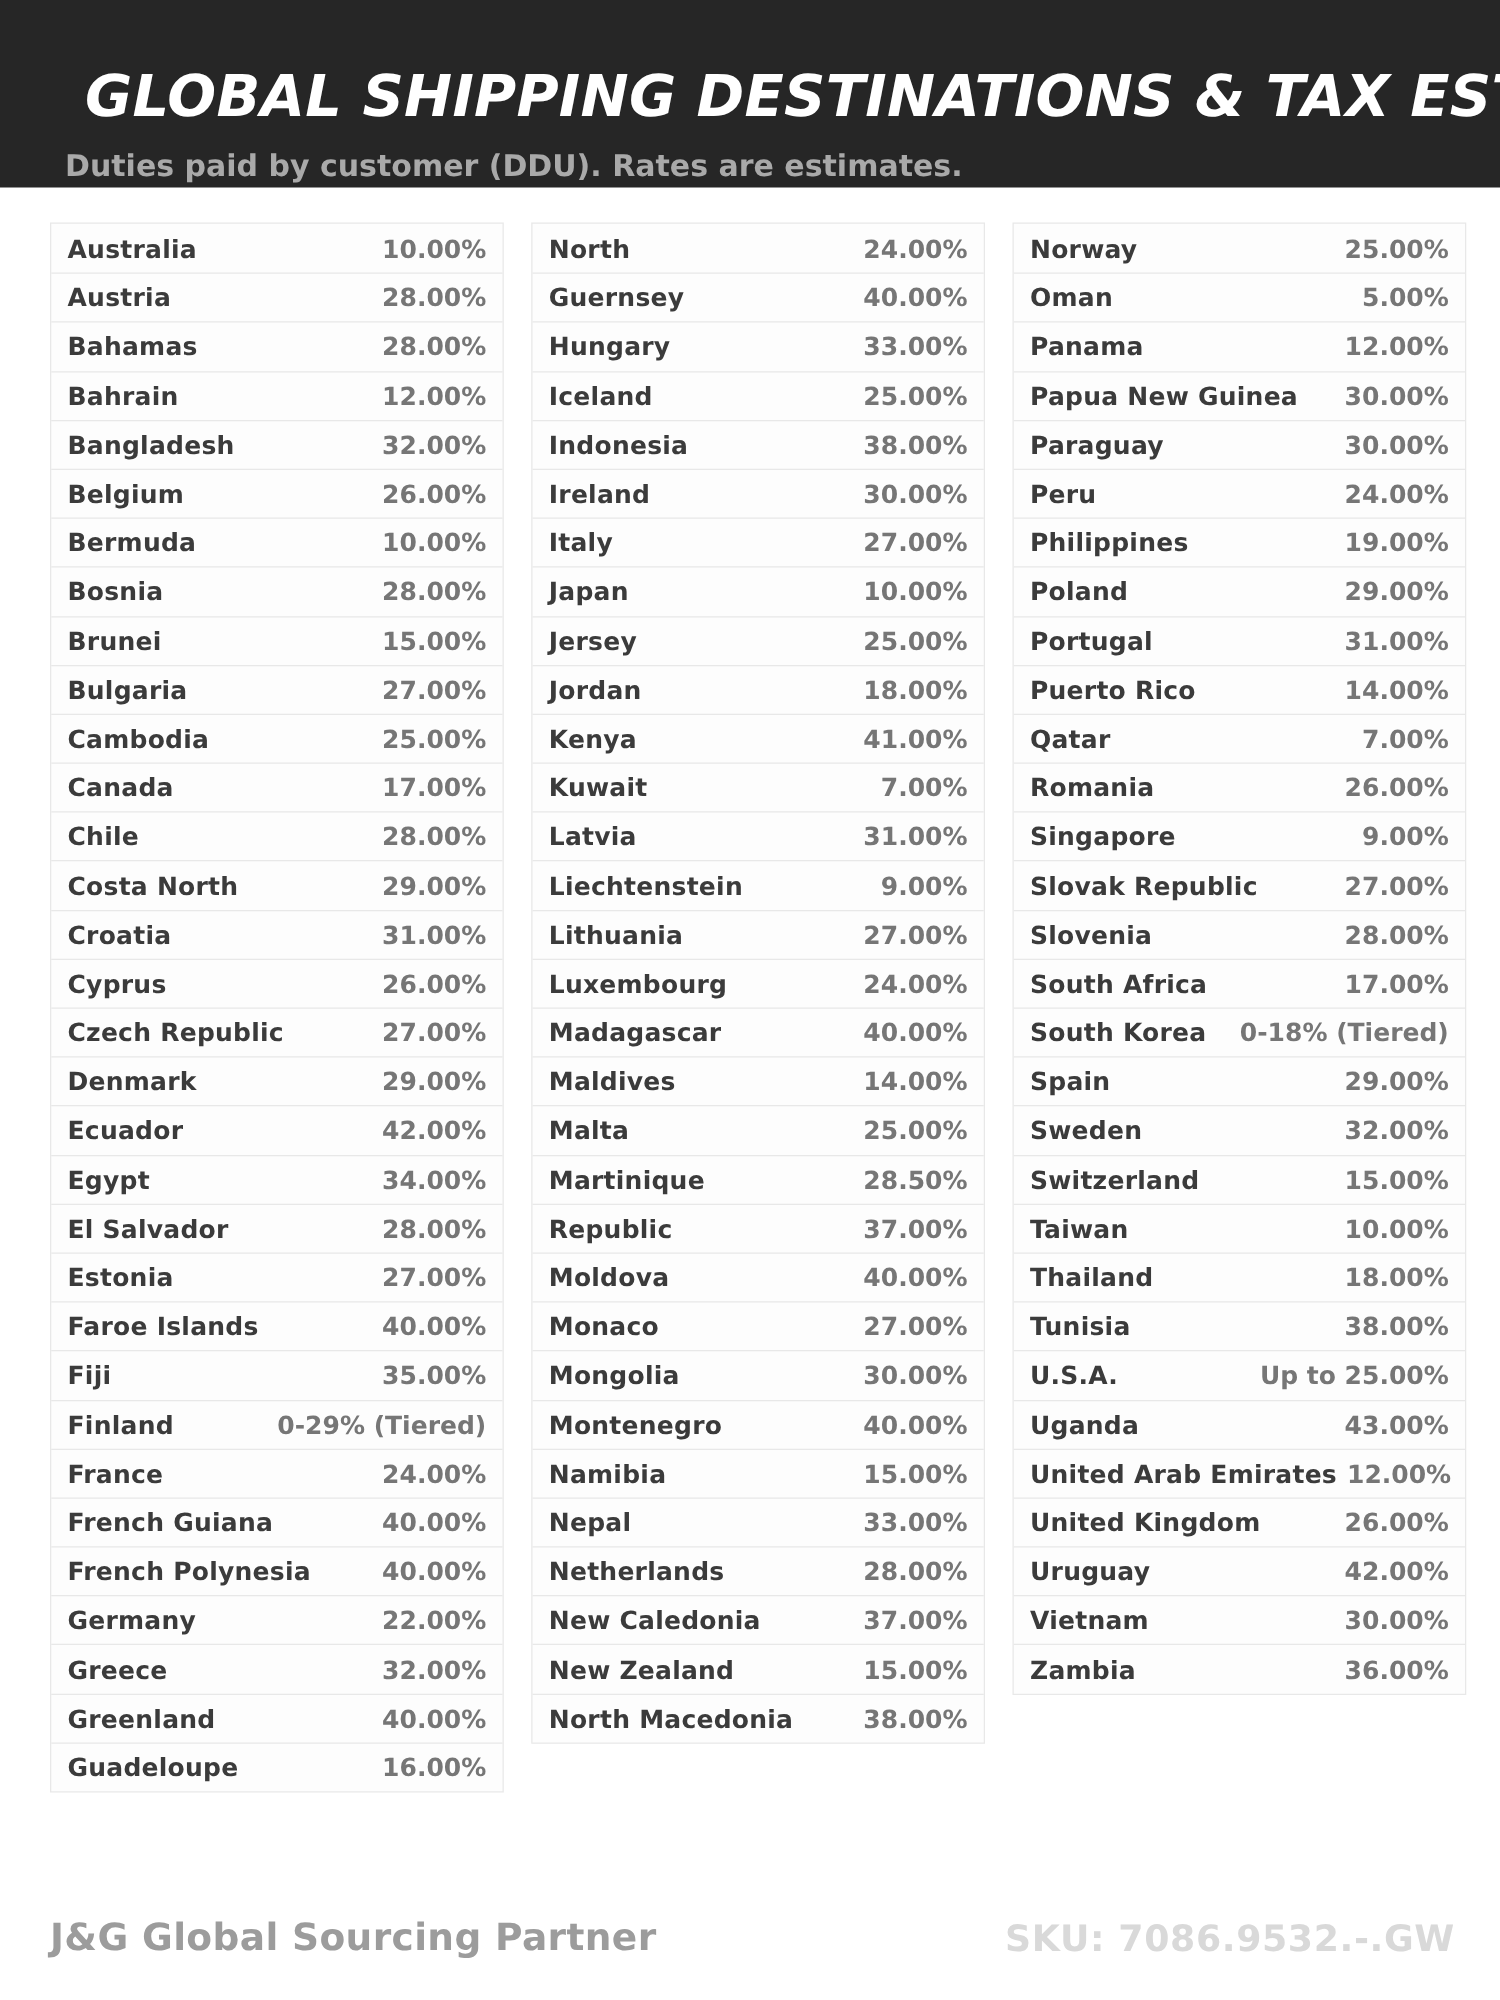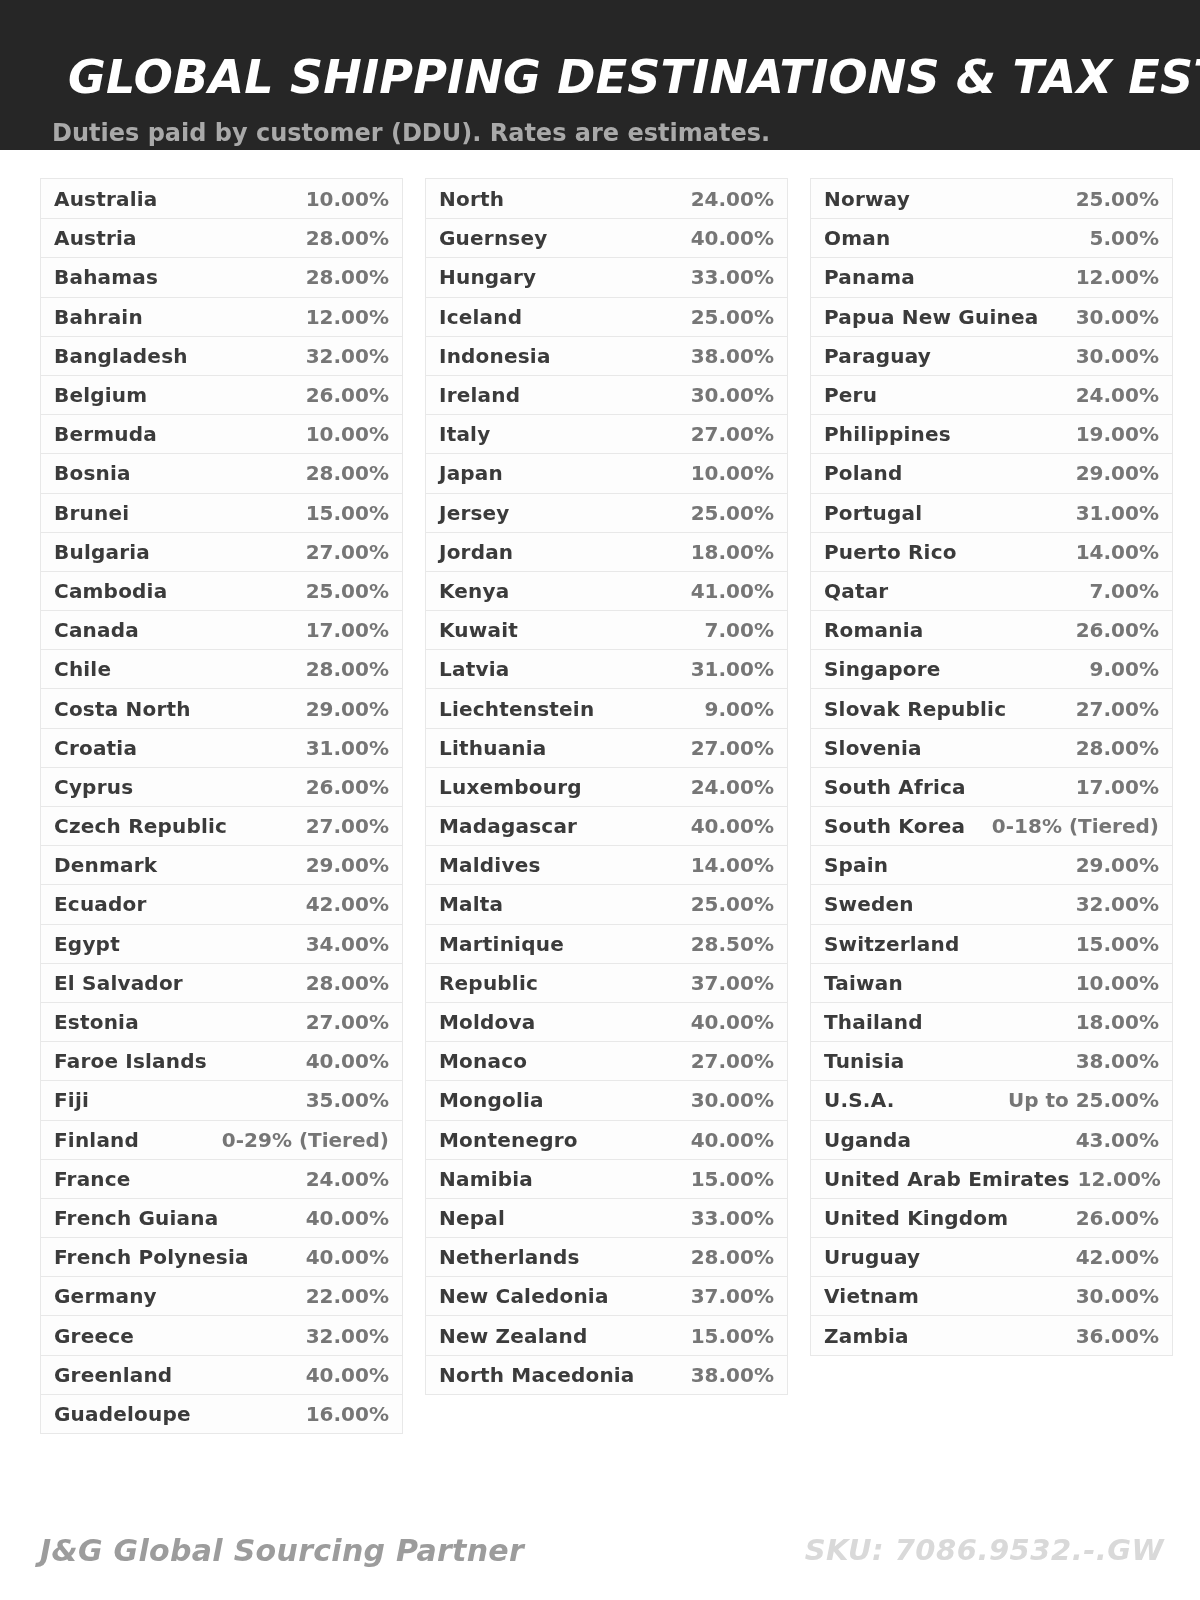--- a/index.html
+++ b/index.html
@@ -76,22 +76,21 @@
     white-space: nowrap;
     margin-left: 8px;
   }
   .footer {
     position: absolute;
     left: 40px;
     right: 36px;
     top: 1533px;
     display: flex;
     justify-content: space-between;
-    align-items: flex-start;
-    font-style: italic;
+    align-items: center;
   }
   .brand {
     font-size: 30px;
     font-weight: bold;
     letter-spacing: 0.3px;
     color: var(--brand-color, #9c9c9c);
   }
   .sku {
     font-size: 29px;
     font-weight: bold;

